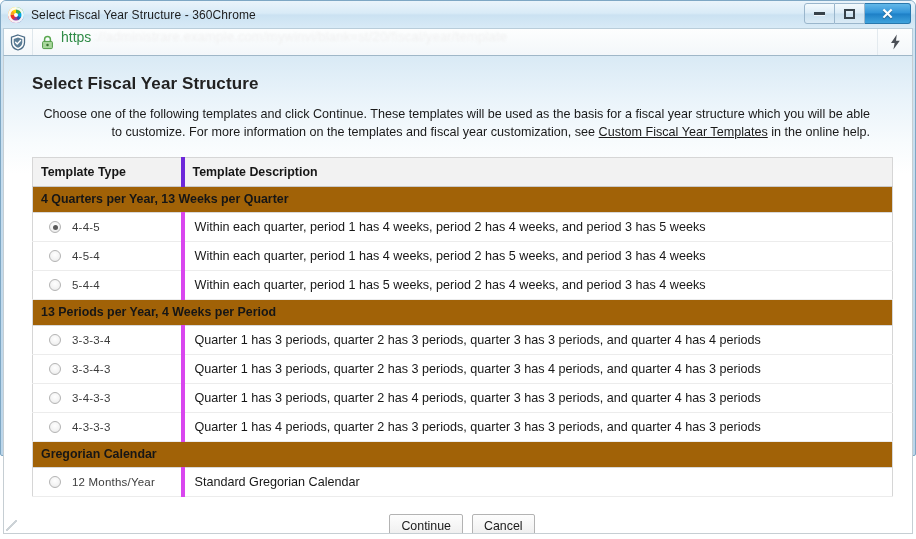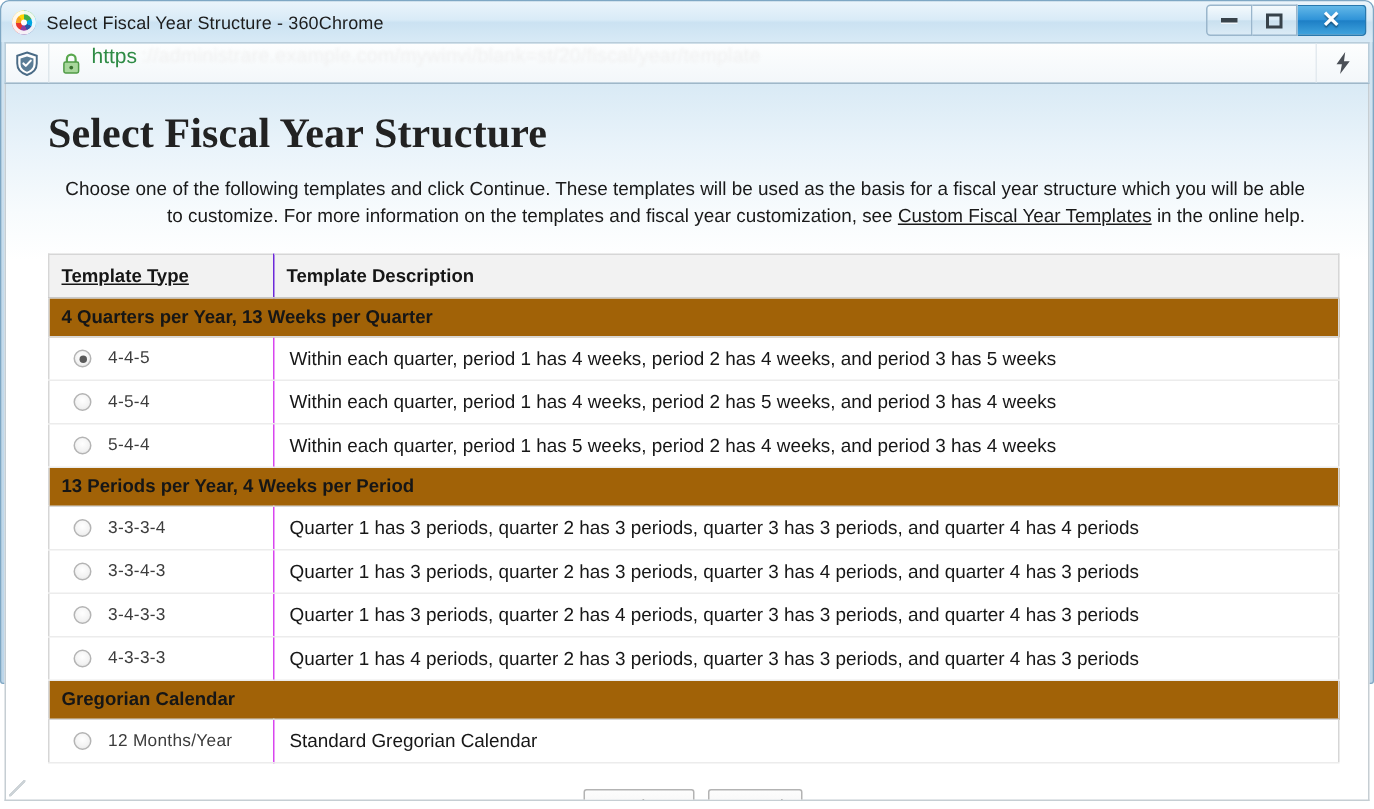--- a/index.html
+++ b/index.html
@@ -192,25 +192,24 @@
     background: linear-gradient(180deg, #d9eaf5 0%, #e9f3fa 35%, #f7fbfd 72%, #ffffff 100%);
     pointer-events: none;
   }
   #page {
     position: relative;
     padding: 18px 28px 0 28px;
   }
 
   h1#page-title {
     margin: 0 0 11px 0;
-    font-size: 28px;
+    font-size: 17px;
     font-weight: bold;
     color: #222222;
     letter-spacing: 0.1px;
-    font-family: Liberation Serif, serif;
   }
   #page-desc {
     margin: 0 0 16px 0;
     font-size: 12.6px;
     line-height: 18px;
     color: #1a1a1a;
     max-width: 838px;
     text-align: right;
   }
   #desc-link {
@@ -234,43 +233,42 @@
     background: #f2f2f2;
     text-align: left;
     font-weight: bold;
     color: #161616;
     padding: 5px 8px 6px 8px;
     border-bottom: 1px solid #c9c9c9;
     font-size: 12.4px;
     height: 17px;
   }
   #templates-table th.th-type {
-    border-right: 1px solid #6d28d9;
-    text-decoration: underline;
+    border-right: 4px solid #6d28d9;
   }
 
   tr.group-row td {
     background: #a16207;
     font-weight: bold;
     color: #161616;
     padding: 5px 8px 6px 8px;
     border-top: 1px solid #8b5cf6;
     border-bottom: 1px solid #d8d8d8;
     font-size: 12.4px;
   }
 
   tr.option-row td {
     background: #ffffff;
     border-bottom: 1px solid #ececec;
     padding: 0;
     height: 28px;
     vertical-align: middle;
   }
   td.cell-type {
-    border-right: 1px solid #d946ef;
+    border-right: 4px solid #d946ef;
     padding: 0 6px 0 16px !important;
   }
   .type-inner {
     display: flex;
     align-items: center;
   }
   .radio {
     width: 12px;
     height: 12px;
     border-radius: 50%;

